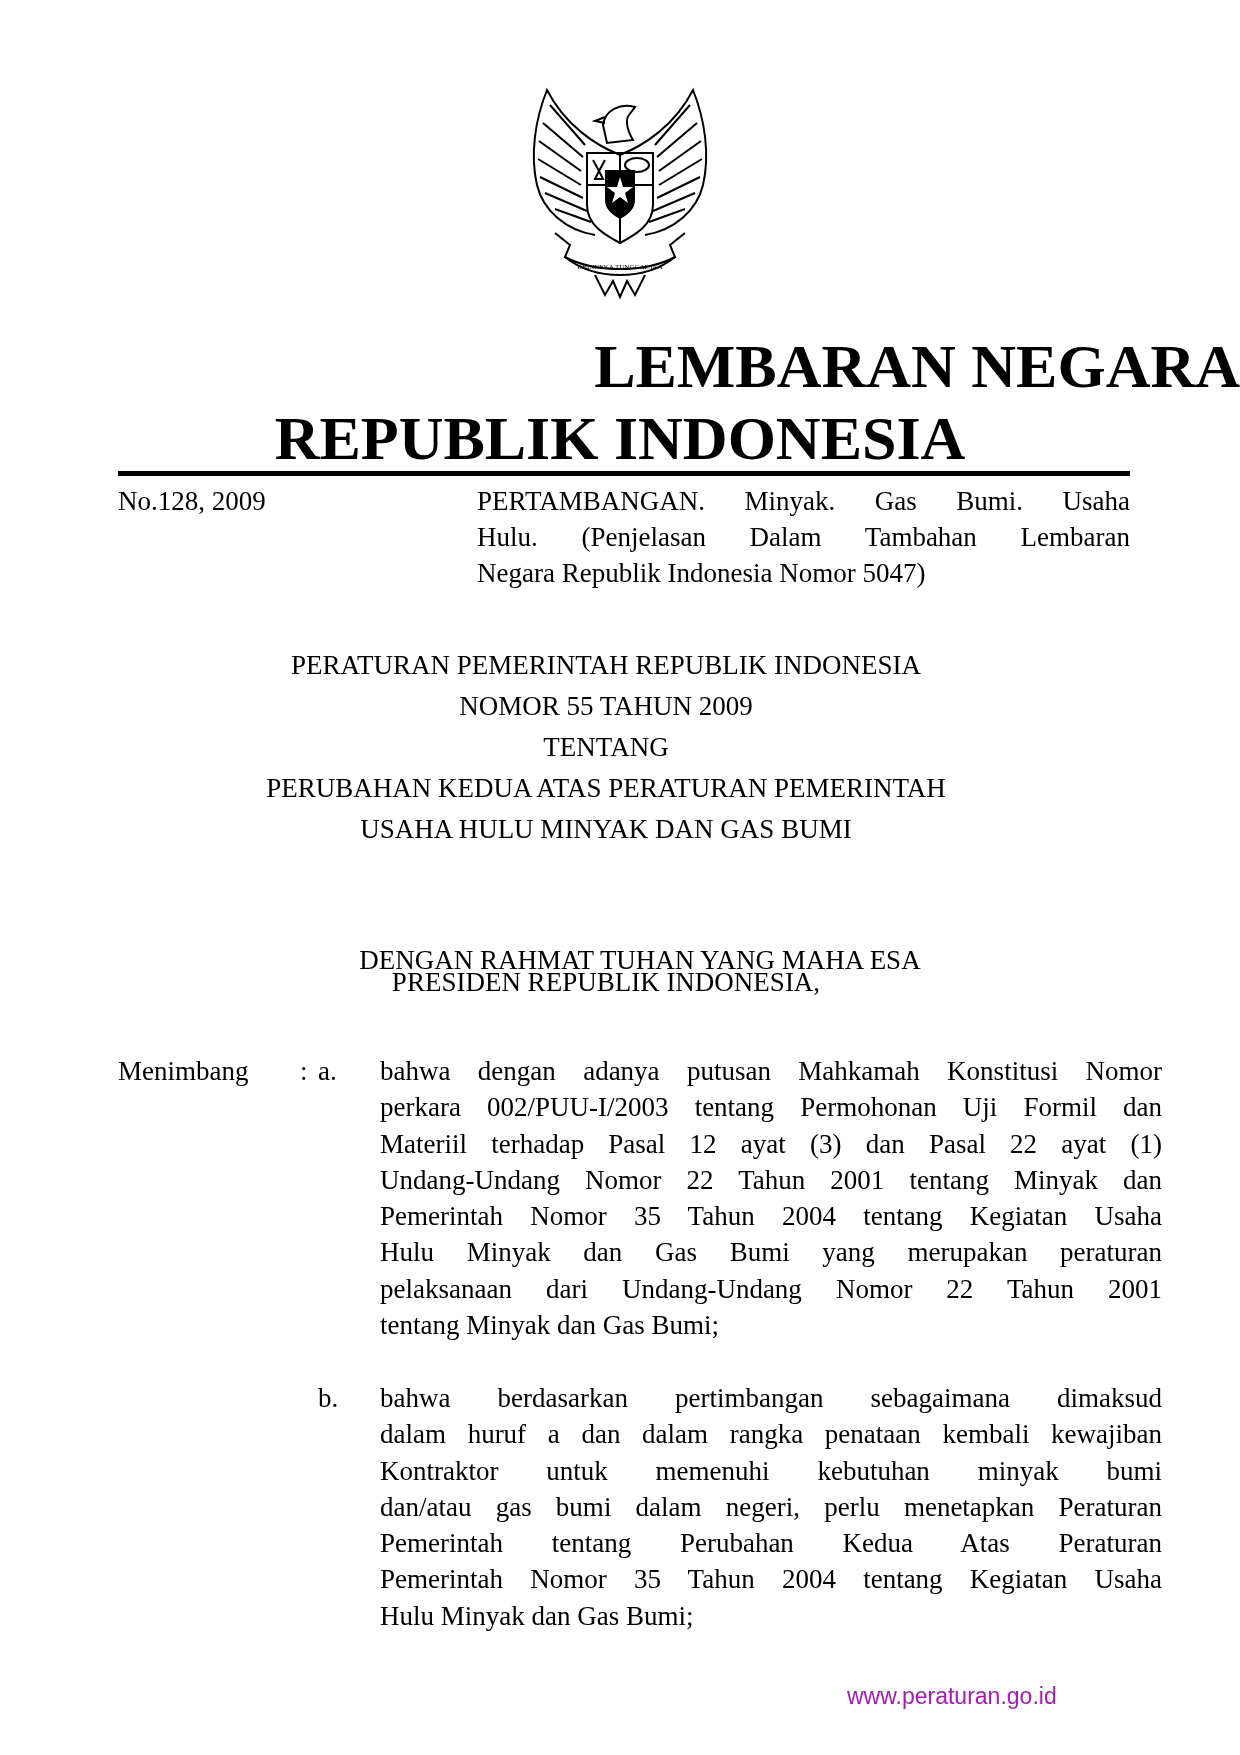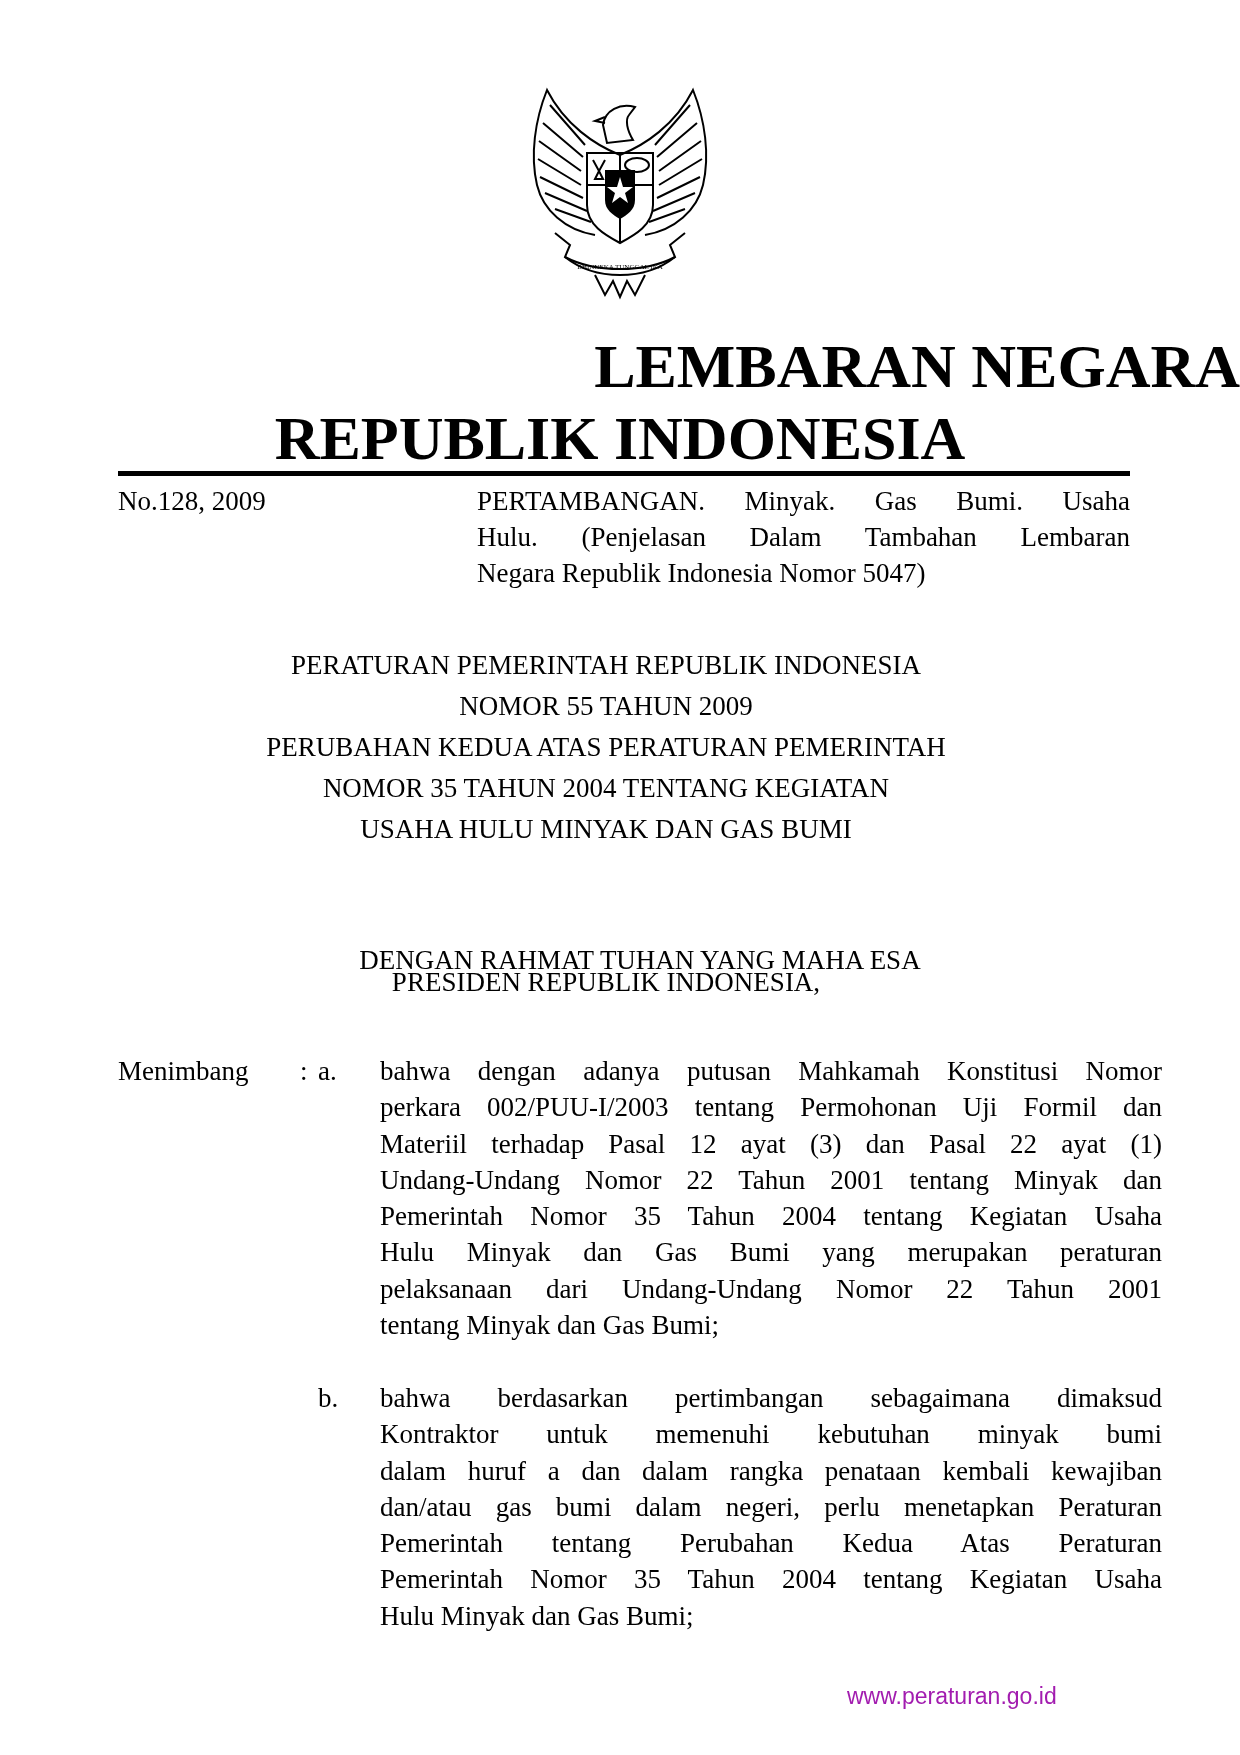--- a/index.html
+++ b/index.html
@@ -75,22 +75,22 @@
 <div class="no">No.128, 2009</div>
 <div class="subject">
   <span>PERTAMBANGAN. Minyak. Gas Bumi. Usaha</span>
   <span>Hulu. (Penjelasan Dalam Tambahan Lembaran</span>
   <span class="last">Negara Republik Indonesia Nomor 5047)</span>
 </div>
 
 <div class="center title-block">
   <div>PERATURAN PEMERINTAH REPUBLIK INDONESIA</div>
   <div>NOMOR 55 TAHUN 2009</div>
+  <div>TENTANG</div>
   <div>PERUBAHAN KEDUA ATAS PERATURAN PEMERINTAH</div>
-  <div>NOMOR 35 TAHUN 2004 TENTANG KEGIATAN</div>
   <div>USAHA HULU MINYAK DAN GAS BUMI</div>
 </div>
 
 <div class="center preamble">DENGAN RAHMAT TUHAN YANG MAHA ESA</div>
 <div class="center pres">PRESIDEN REPUBLIK INDONESIA,</div>
 
 <div class="label">Menimbang</div>
 <div class="colon">:</div>
 
 <div class="item item-a">
@@ -104,22 +104,22 @@
     <span>Hulu Minyak dan Gas Bumi yang merupakan peraturan</span>
     <span>pelaksanaan dari Undang-Undang Nomor 22 Tahun 2001</span>
     <span class="last">tentang Minyak dan Gas Bumi;</span>
   </div>
 </div>
 
 <div class="item item-b">
   <span class="mark">b.</span>
   <div class="body">
     <span>bahwa berdasarkan pertimbangan sebagaimana dimaksud</span>
+    <span>dalam huruf a dan dalam rangka penataan kembali kewajiban</span>
     <span>Kontraktor untuk memenuhi kebutuhan minyak bumi</span>
-    <span>dalam huruf a dan dalam rangka penataan kembali kewajiban</span>
     <span>dan/atau gas bumi dalam negeri, perlu menetapkan Peraturan</span>
     <span>Pemerintah tentang Perubahan Kedua Atas Peraturan</span>
     <span>Pemerintah Nomor 35 Tahun 2004 tentang Kegiatan Usaha</span>
     <span class="last">Hulu Minyak dan Gas Bumi;</span>
   </div>
 </div>
 
 <div class="footer">www.peraturan.go.id</div>
 
 </body></html>

